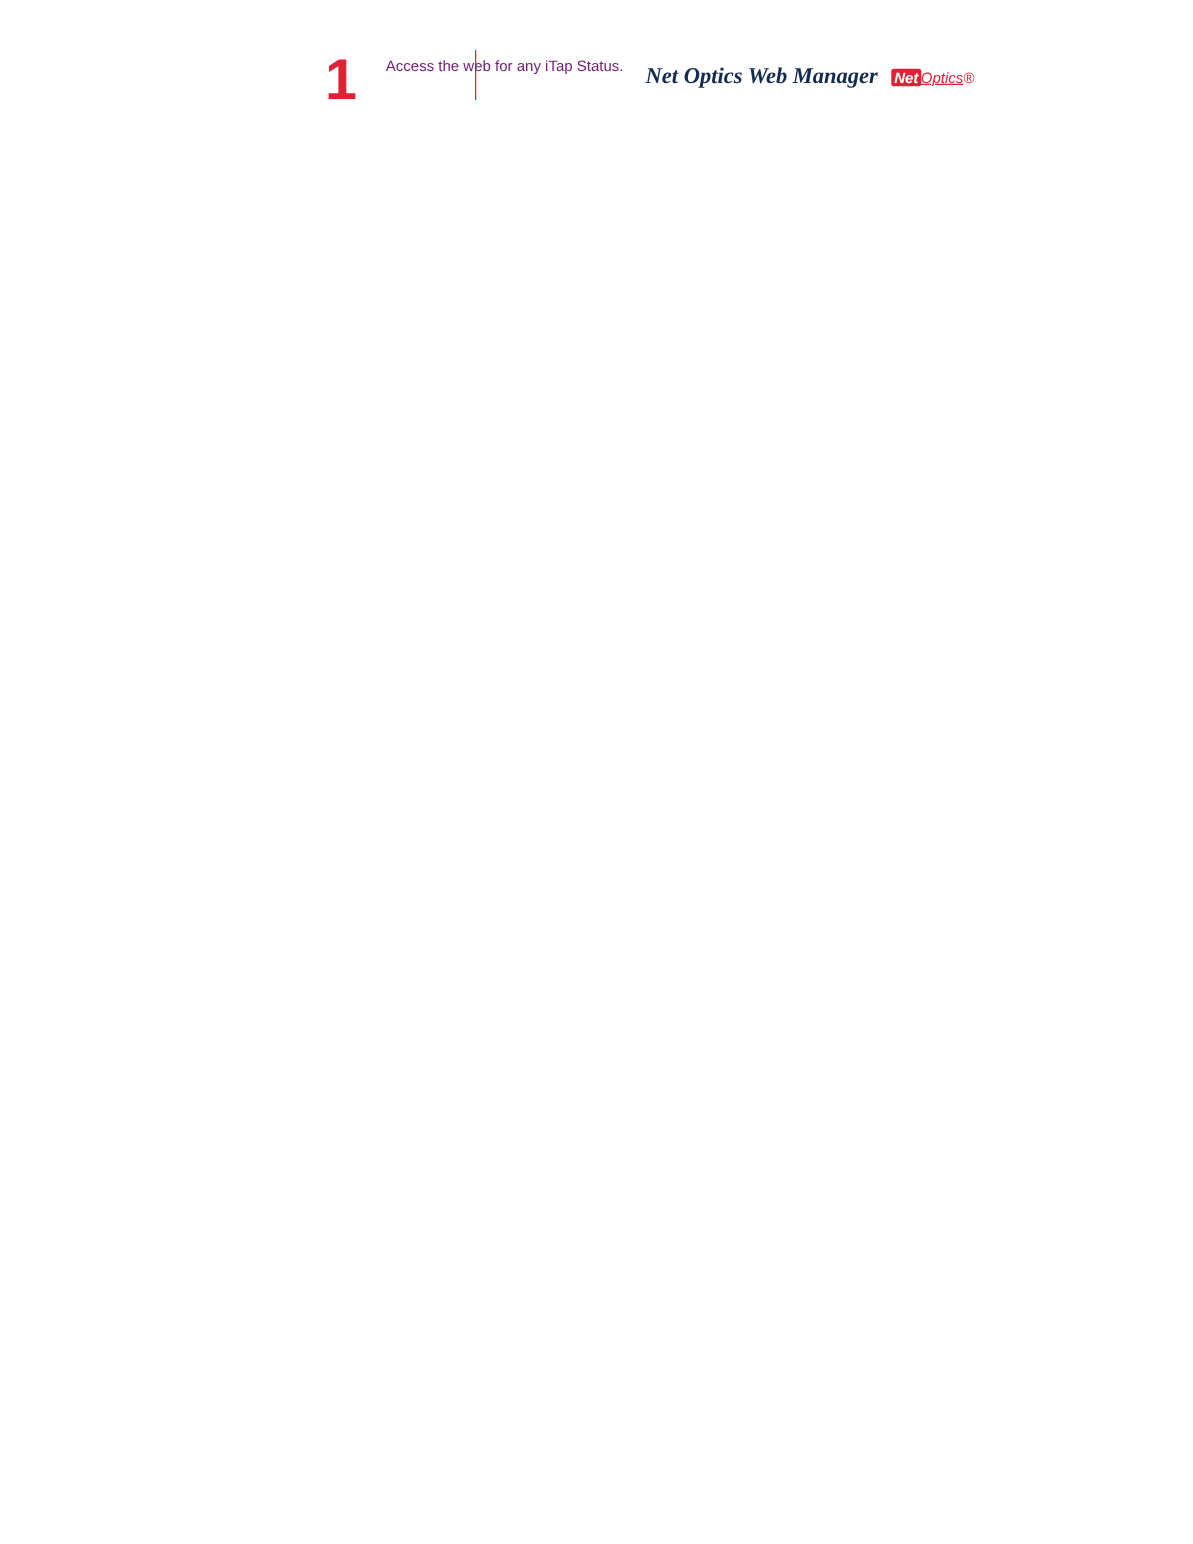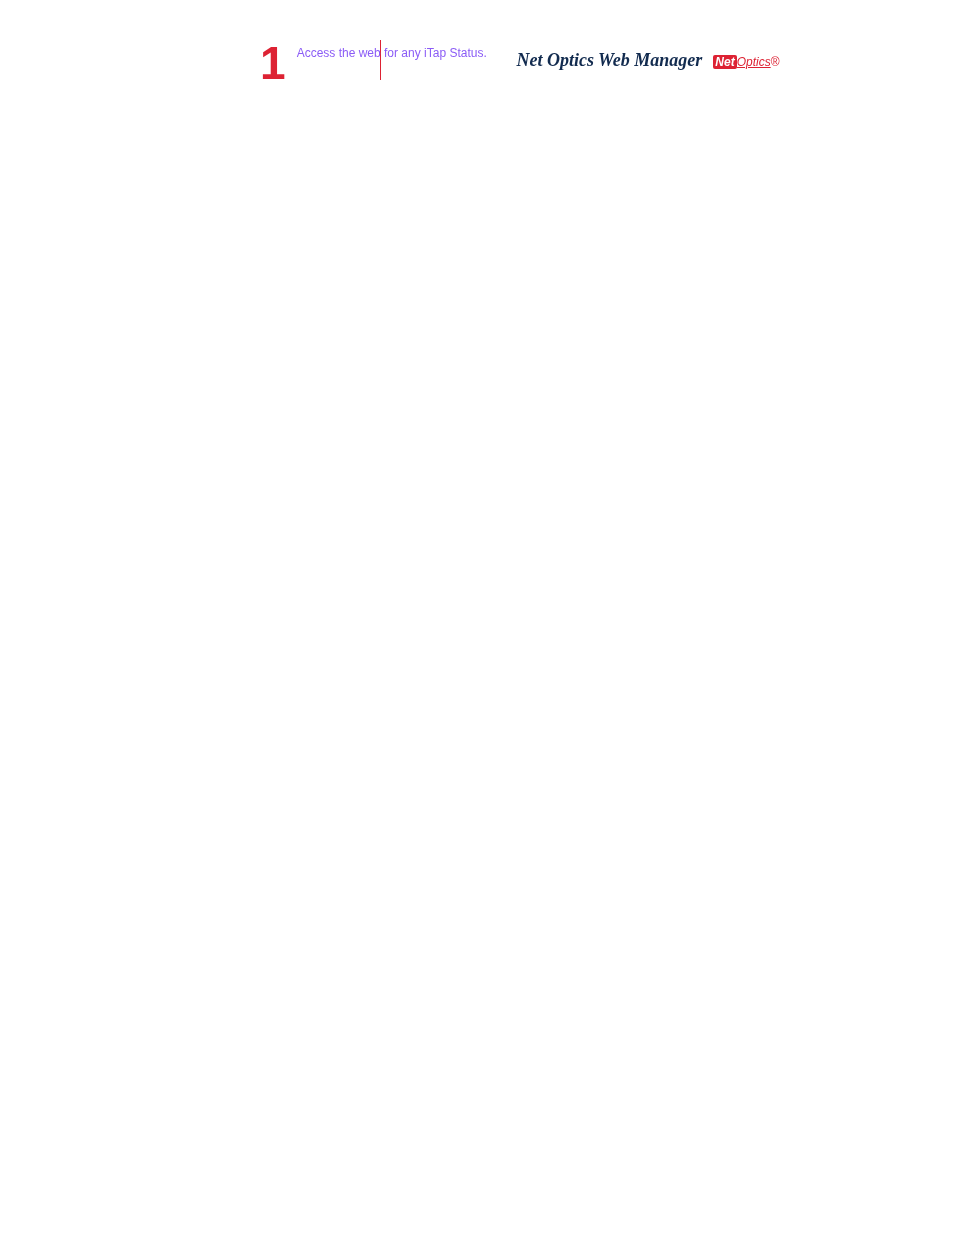--- a/index.html
+++ b/index.html
@@ -2,21 +2,21 @@
 <html><head>
 <meta charset="utf-8">
 <style>
   * { box-sizing: border-box; margin: 0; padding: 0; }
   body { font-family: Arial, Helvetica, sans-serif; font-size: 11px; color: #222; width: 954px; background:#fff; }
   .page { position: relative; padding: 40px 48px 40px 48px; }
 
   
   .callout { position:absolute; color:#d23; font-family: "Futura", Arial, sans-serif; }
   .callout-num { font-size:46px; font-weight:700; color:#d23; line-height:1; display:inline-block; vertical-align:top; }
-  .callout-text { font-size:12px; color:#8b5cf6; display:inline-block; max-width:200px; vertical-align:top; margin-top:6px; margin-left:8px;}
+  .callout-text { font-size:12px; color:#701a75; display:inline-block; max-width:200px; vertical-align:top; margin-top:6px; margin-left:20px;}
   .c1 { left:260px; top:40px; }
   .c2 { left:48px; top:108px; }
 
   
   .wm-header { position:absolute; left:390px; top:50px; width:516px; text-align:center; }
   .wm-title { font: italic 700 18px Georgia, serif; color:#122b4f; display:inline-block; }
   .wm-logo { display:inline-block; margin-left:8px; font-size:12px; }
   .wm-logo .box { background:#d23; color:#fff; padding:0 2px; border-radius:2px; font-style:italic; font-weight:700;}
   .wm-logo .rest { color:#d23; font-style:italic;text-decoration:underline; }
 

